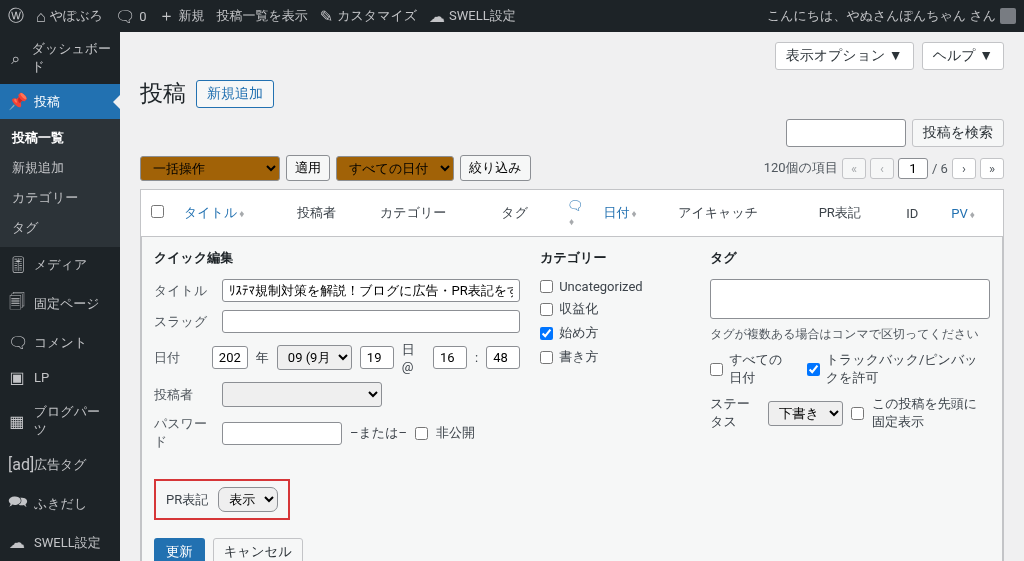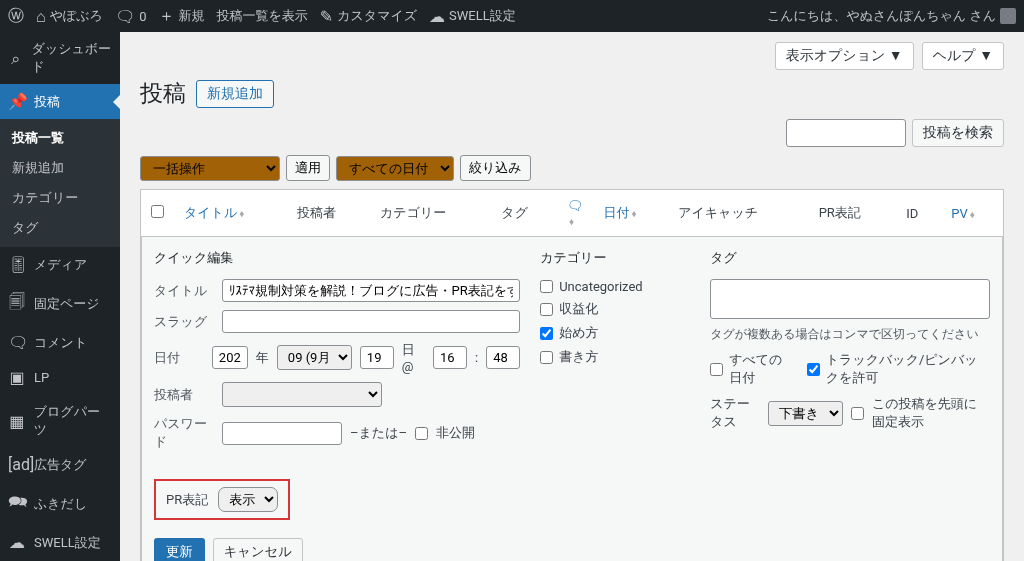--- a/index.html
+++ b/index.html
@@ -35,21 +35,21 @@
 .pginput{width:30px;text-align:center;border:1px solid #8c8f94;border-radius:3px;padding:2px}
 table.list{width:100%;border-collapse:collapse;background:#fff;border:1px solid #c3c4c7}
 table.list th{text-align:left;padding:8px 10px;font-weight:400;color:#2271b1;border-bottom:1px solid #c3c4c7;font-size:13px}
 table.list th.dark{color:#3c434a}
 .sortind{color:#a7aaad;font-size:10px;margin-left:2px}
 .quick-edit{background:#f6f7f7;border:1px solid #c3c4c7;border-top:none}
 .qe-inner{display:flex;padding:12px;gap:20px}
 .qe-col1{flex:0 0 350px}
 .qe-col2{flex:0 0 150px}
 .qe-col3{flex:1}
-.qe-title{font-weight:400;margin-bottom:12px;color:#1d2327}
+.qe-title{font-weight:700;margin-bottom:12px;color:#1d2327}
 .field-row{display:flex;align-items:center;margin-bottom:8px;gap:8px}
 .field-row .lbl{width:60px;font-size:13px;color:#50575e}
 .field-row input[type=text],.field-row select{border:1px solid #8c8f94;border-radius:3px;padding:3px 6px;font-size:13px}
 .field-row input.full{flex:1}
 .field-row input.sm{width:34px}
 .field-row input.yr{width:36px}
 .field-row select.mo{width:75px}
 .field-row select.auth{width:160px}
 .cat-box label{display:flex;align-items:center;gap:6px;margin-bottom:6px;font-size:13px}
 .tag-box textarea{width:100%;height:40px;border:1px solid #8c8f94;border-radius:3px;padding:4px;font-size:13px;resize:none}
@@ -167,20 +167,29 @@
     <div class="search-row">
       <input type="text" style="">
       <button class="btn" style="background:#f6f7f7;border-color:#c3c4c7;color:#2c3338">投稿を検索</button>
     </div>
 
     <div class="filters">
       <select style="width:140px"><option>一括操作</option></select>
       <button>適用</button>
       <select><option>すべての日付</option></select>
       <button>絞り込み</button>
+      <div class="pagination">
+        <span>120個の項目</span>
+        <span class="pgbtn disabled">«</span>
+        <span class="pgbtn disabled">‹</span>
+        <input class="pginput" value="1" style="">
+        <span>/ 6</span>
+        <span class="pgbtn">›</span>
+        <span class="pgbtn">»</span>
+      </div>
     </div>
 
     <table class="list">
       <thead>
         <tr>
           <th style="width:30px"><input type="checkbox" style=""></th>
           <th><span>タイトル</span><span class="sortind">♦</span></th>
           <th class="dark">投稿者</th>
           <th class="dark">カテゴリー</th>
           <th class="dark">タグ</th>

